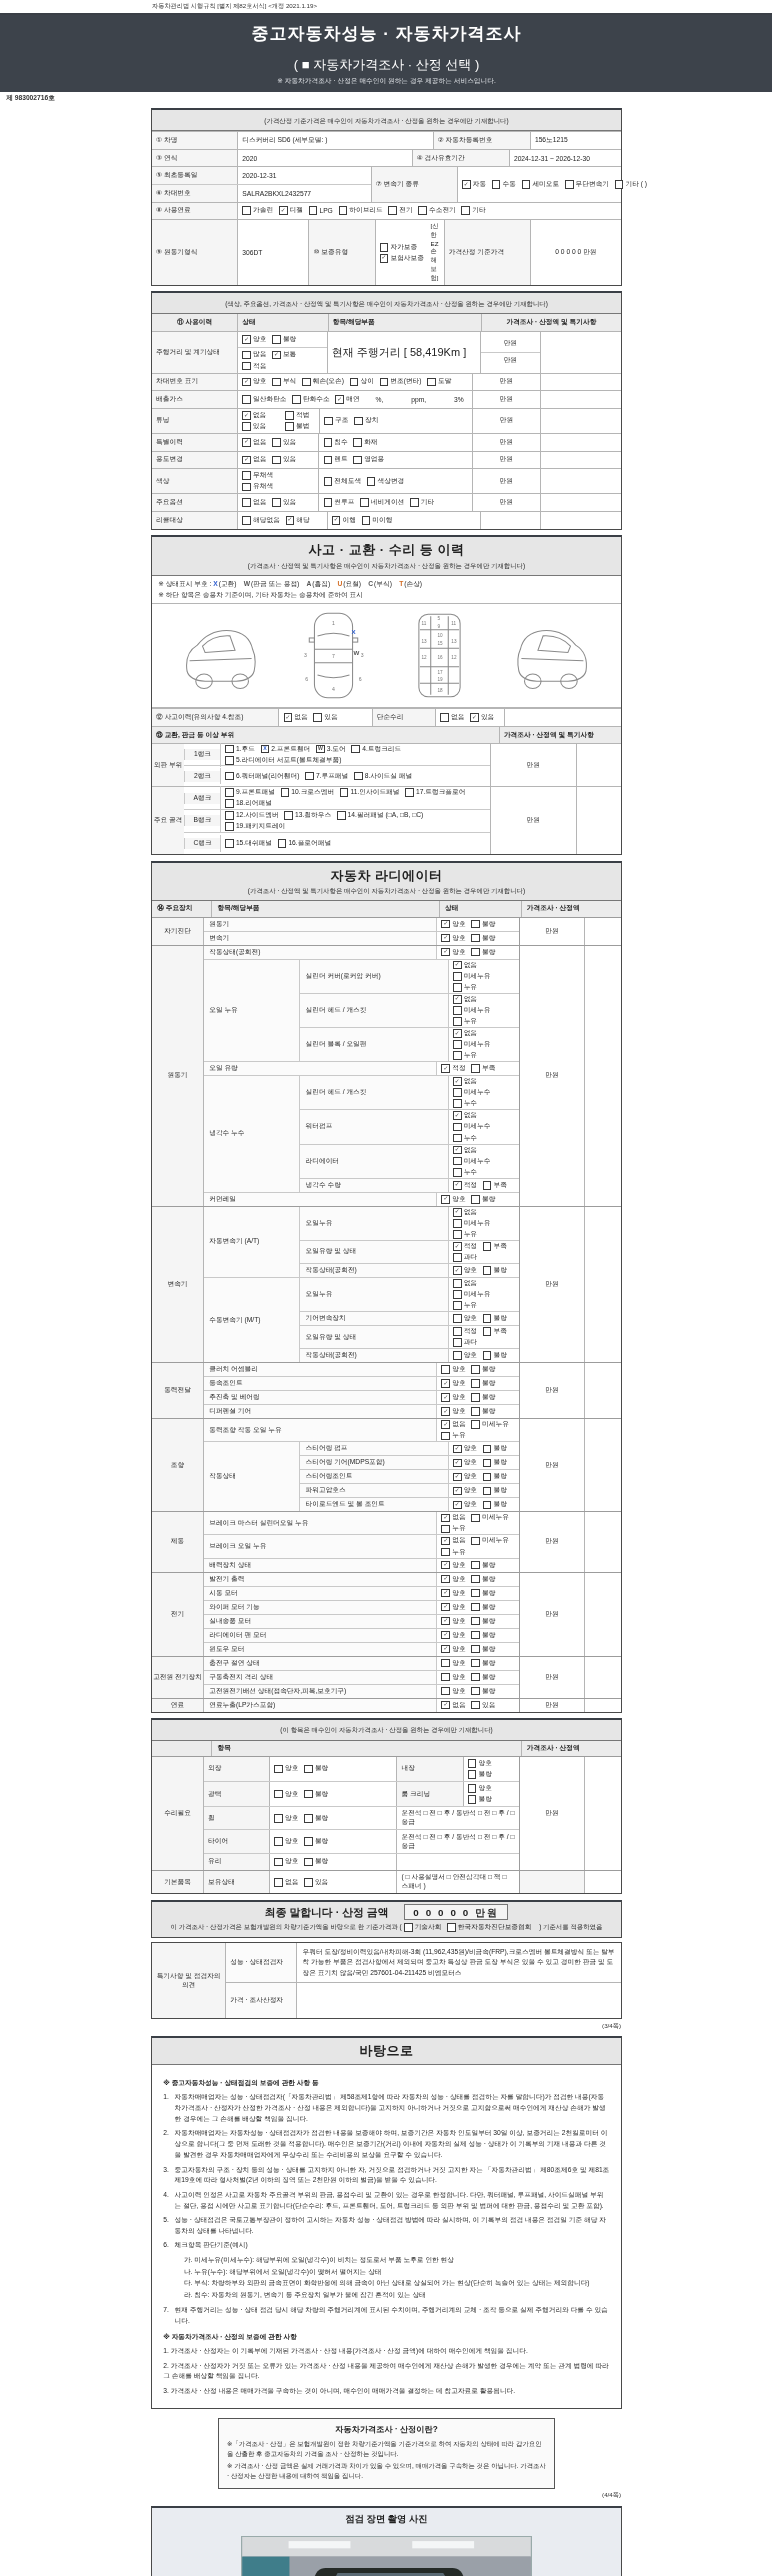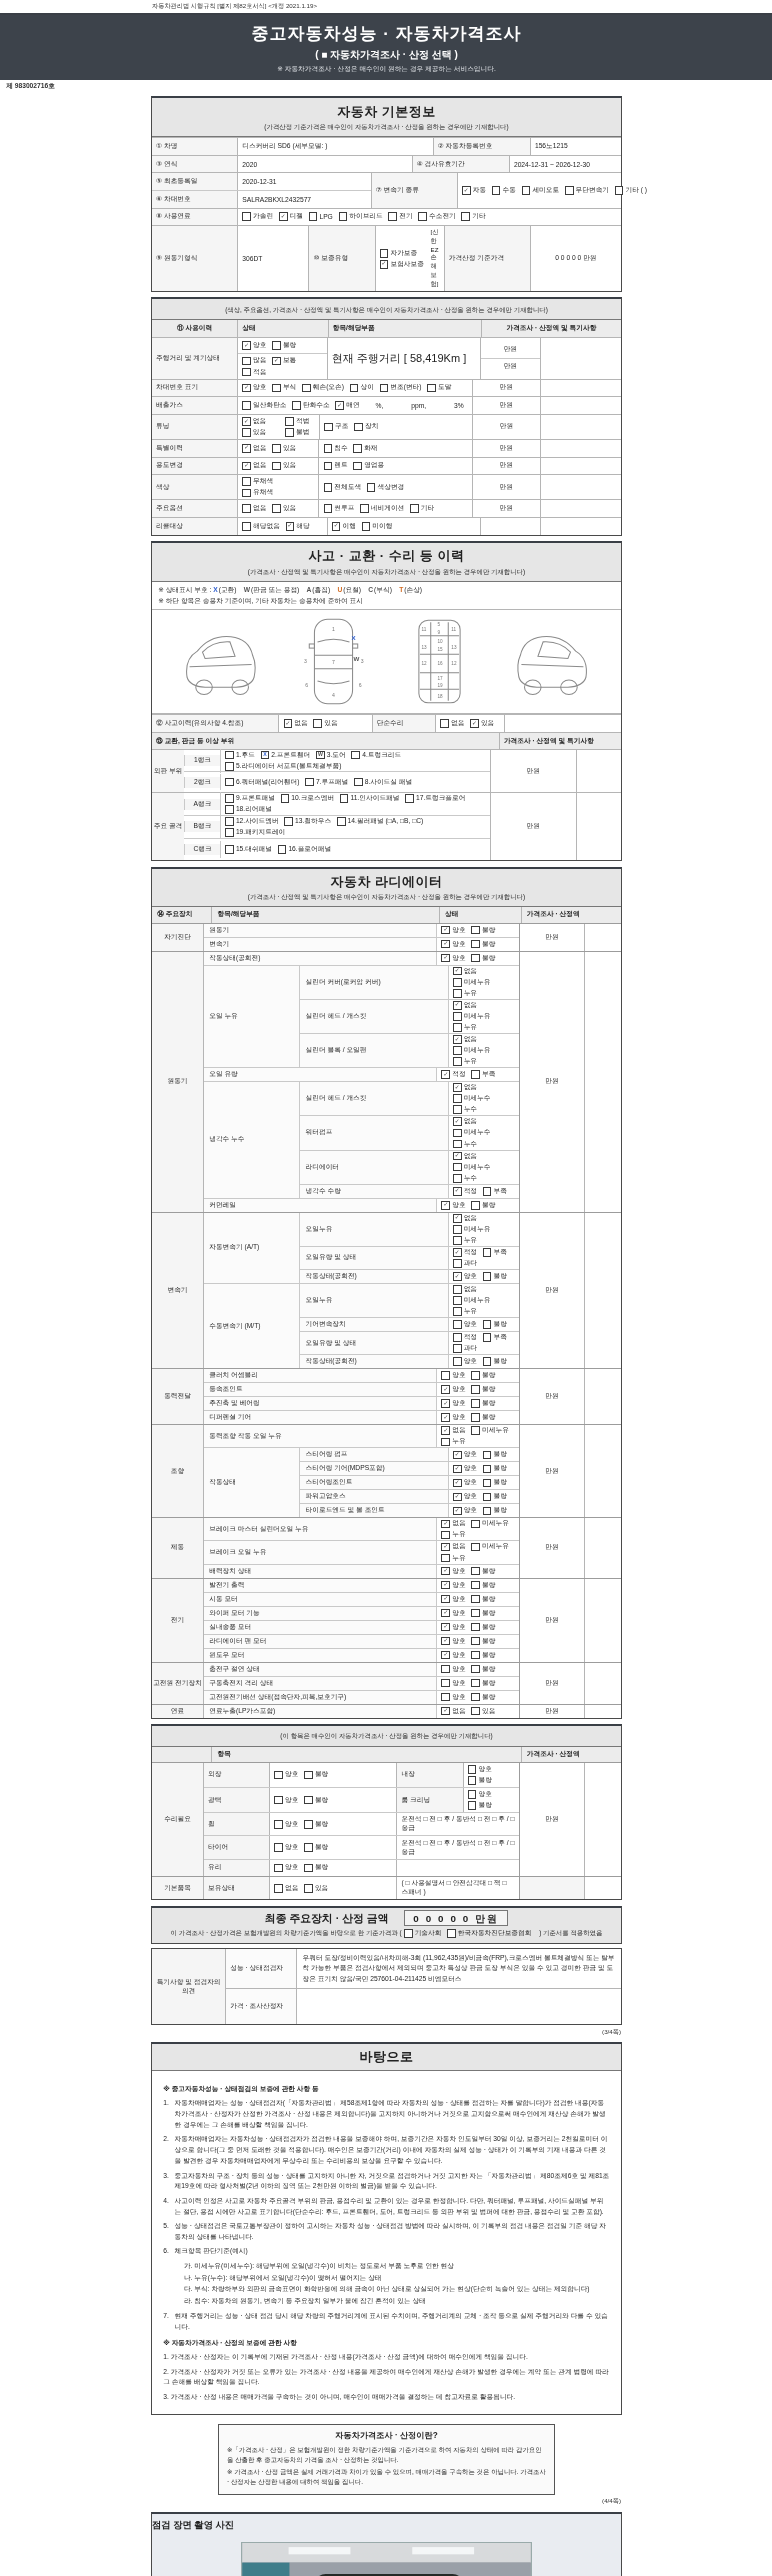--- a/index.html
+++ b/index.html
@@ -3,21 +3,21 @@
 <meta charset="utf-8">
 <style>
   html,body{margin:0;padding:0;}
   body{width:773px;height:2576px;overflow:hidden;background:#fff;font-family:"Liberation Sans","DejaVu Sans",sans-serif;color:#222;}
   
   .topline{width:469px;margin:2.1px auto 0;font-size:6.2px;color:#333;}
   .toprule{height:2.6px;background:#3a3f46;margin-top:1.5px;}
   
   .mainhead{background:#3d434b;color:#fff;text-align:center;padding:7.2px 0 6.2px;}
   .mainhead .t1{font-size:17px;font-weight:bold;letter-spacing:1px;}
-  .mainhead .t2{font-size:10px;font-weight:bold;margin-top:3px;}
+  .mainhead .t2{font-size:13px;font-weight:normal;margin-top:11px;}
   .mainhead .t3{font-size:6.7px;color:#e3e6ea;margin-top:2.6px;}
   .report-no{font-size:6.7px;font-weight:bold;color:#333;margin:2.1px 0 0 6.2px;}
   
   .sect{width:469px;margin:5.2px auto 0;border:1px solid #4a4a4a;border-top:2.6px solid #3a3f46;background:#fff;}
   .band{background:#e6e6e6;border-bottom:1px solid #777;text-align:center;padding:4.6px 2.1px 4.1px;}
   .band .bt{font-size:13px;font-weight:bold;letter-spacing:0.5px;}
   .band .bs{font-size:6.4px;margin-top:2.1px;color:#222;}
   
   .trow{display:flex;align-items:stretch;border-top:0.5px solid #b5b5b5;}
   .trow:first-child{border-top:none;}
@@ -99,39 +99,38 @@
   .note-h{font-weight:bold;margin:5.2px 0 3.1px;}
   .note-p{margin:3.6px 0;display:flex;}
   .note-n{width:11.3px;flex:none;}
   .note-t{flex:1;}
   .note-sub{margin:1px 0 1px 20.6px;}
   .infobox{width:319px;margin:8.2px auto 2.1px;border:1px solid #555;padding:5.2px 8.2px;background:#fafafa;}
   .infobox .ib-t{text-align:center;font-weight:bold;font-size:8.2px;margin-bottom:4.1px;}
   .infobox .ib-l{font-size:6.4px;line-height:1.55;margin:2.1px 0;}
   
   .photos{width:469px;margin:6.2px auto 0;border:1px solid #4a4a4a;border-top:2.6px solid #3a3f46;background:#e9ecf1;padding-bottom:8.2px;}
-  .photos .pt{font-size:9.3px;font-weight:bold;padding:5.2px 0 4.1px;}
+  .photos .pt{text-align:center;font-size:9.3px;font-weight:bold;padding:5.2px 0 4.1px;}
   .photo{display:block;margin:5.2px auto 0;border:0.5px solid #9aa;}
 </style>
 </head>
 <body>
 
 <div class="topline"><span>자동차관리법 시행규칙 [별지 제82호서식] &lt;개정 2021.1.19&gt;</span></div>
 <div class="toprule"></div>
 
 <header class="mainhead">
   <div class="t1">중고자동차성능 · 자동차가격조사</div>
   <div class="t2">( ■ 자동차가격조사 · 산정 선택 )</div>
   <div class="t3">※ 자동차가격조사 · 산정은 매수인이 원하는 경우 제공하는 서비스입니다.</div>
 </header>
 <div class="report-no">제 983002716호</div>
 
 <section class="sect">
   <div class="band">
-    <div class="bt">자동차 기본정보</div>
     <div class="bs">(가격산정 기준가격은 매수인이 자동차가격조사 · 산정을 원하는 경우에만 기재합니다)</div>
   </div>
   <div class="trow">
     <div class="cell lab w150">① 차명</div>
     <div class="cell flex1">디스커버리 SD6 (세부모델: )</div>
     <div class="cell lab w170">② 자동차등록번호</div>
     <div class="cell w160">156노1215</div>
   </div>
   <div class="trow">
     <div class="cell lab w150">③ 연식</div>
@@ -1694,21 +1693,21 @@
           </div>
         </div>
         <div class="vlab d-price"></div>
         <div class="d-extra"></div>
       </div>
     </div>
 </section>
 
 <div class="final">
   <div class="final-line">
-    <span class="final-label">최종 주요장치 · 산정 금액</span>
+    <span class="final-label">최종 말합니다 · 산정 금액</span>
     <span class="final-value">0 0 0 0 0 만원</span>
   </div>
   <div class="final-note">
     <span>이 가격조사 · 산정가격은 보험개발원의 차량기준가액을 바탕으로 한 기준가격과 (</span>
     <span style="display:inline-flex;">
         <span class="ck">
           <span class="bx"></span>
           <span>기술사회</span>
         </span>
         <span class="ck">

